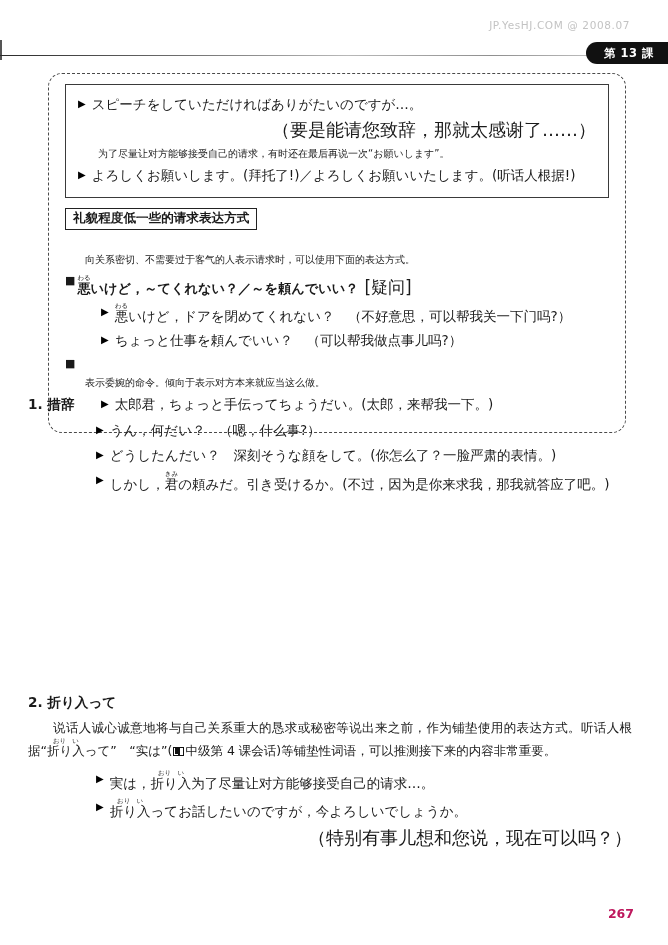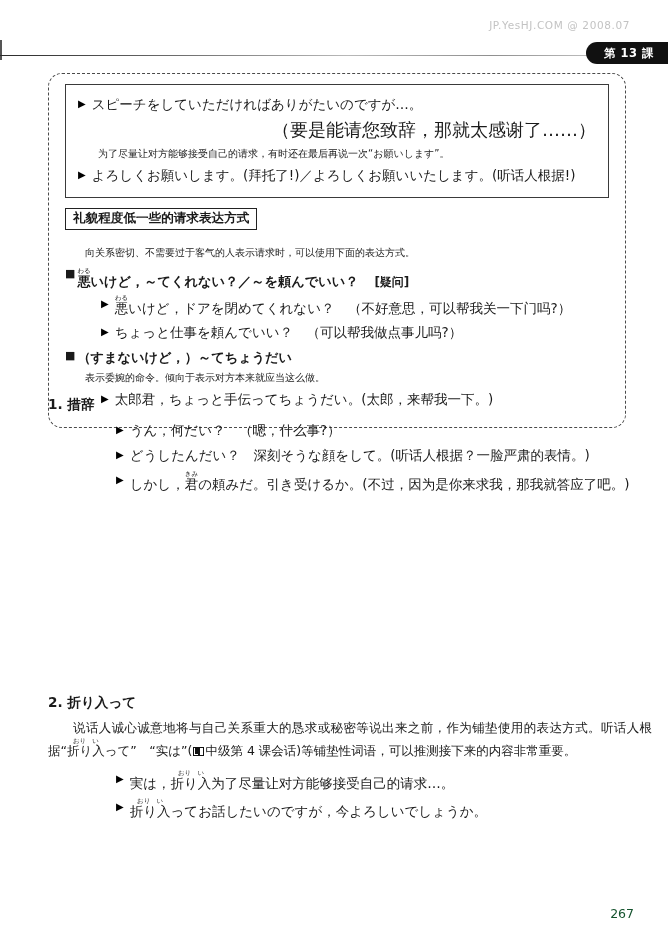--- a/index.html
+++ b/index.html
@@ -124,39 +124,39 @@
     margin: 3px 0;
   }
 
   .subhead-label {
     display: inline-block;
     border: 1.3px solid #222;
     padding: 1px 7px 2px 7px;
     font-family: "DejaVu Sans", "Liberation Sans", sans-serif;
     font-weight: bold;
     font-size: 12.6px;
-    margin-bottom: 12px;
+    margin-bottom: 19px;
   }
   .sq-head {
     font-family: "DejaVu Sans", "Liberation Sans", sans-serif;
     font-weight: bold;
     font-size: 13.2px;
     margin: 6px 0 2px 0;
     display: flex;
     align-items: flex-start;
     gap: 2px;
   }
   .sq {
     font-size: 11px;
     line-height: 1.35;
   }
   .tag {
-    font-weight: bold;
-    font-size: 12px;
-    margin-left: 16px;
+    font-weight: normal;
+    font-size: 17px;
+    margin-left: 6px;
   }
 
   
   ruby { ruby-align: center; }
   rt {
     font-size: 6.4px;
     font-family: "DejaVu Sans", sans-serif;
     font-weight: normal;
     line-height: 1;
     letter-spacing: 0;
@@ -189,21 +189,21 @@
     left: 0.5px;
     top: 0.5px;
     width: 3px;
     height: 6px;
     background: #111;
   }
 
   
   .section {
     position: absolute;
-    left: 48px;
+    left: 28px;
     width: 604px;
   }
   .sec-title {
     font-family: "DejaVu Sans", "Liberation Sans", sans-serif;
     font-weight: bold;
     font-size: 13.6px;
     margin-bottom: 5px;
   }
   .body-para {
     font-family: "DejaVu Sans", "Liberation Sans", sans-serif;
@@ -218,22 +218,22 @@
     padding-left: 68px;
   }
   .examples .bullet-line { margin: 4px 0; }
 
   .page-number {
     position: absolute;
     right: 34px;
     bottom: 24px;
     font-family: "DejaVu Sans", sans-serif;
     font-size: 12.5px;
-    font-weight: normal;
-    color: #14532d;
+    font-weight: bold;
+    color: #be185d;
   }
 </style>
 </head>
 <body>
 
 <div class="page">
 
   <div class="edge-mark"></div>
 
   <div class="watermark">JP.YesHJ.COM @ 2008.07</div>
@@ -276,21 +276,20 @@
       </div>
       <div class="bullet-line">
         <span class="tri">▶</span>
         <span class="bullet-text jp">ちょっと仕事を頼んでいい？　（可以帮我做点事儿吗?）</span>
       </div>
     </div>
 
     
     <div class="sq-head">
       <span class="sq">■</span>
-      <span>（すまないけど，）～てちょうだい</span>
     </div>
     <div class="cn indent-para">表示委婉的命令。倾向于表示对方本来就应当这么做。</div>
     <div style="padding-left:36px">
       <div class="bullet-line">
         <span class="tri">▶</span>
         <span class="bullet-text jp">太郎君，ちょっと手伝ってちょうだい。(太郎，来帮我一下。)</span>
       </div>
     </div>
   </div>
 
@@ -299,21 +298,21 @@
       <span>1.</span>
       <span>措辞</span>
     </div>
     <div class="examples">
       <div class="bullet-line">
         <span class="tri">▶</span>
         <span class="bullet-text jp">うん，何だい？　（嗯，什么事?）</span>
       </div>
       <div class="bullet-line">
         <span class="tri">▶</span>
-        <span class="bullet-text jp">どうしたんだい？　深刻そうな顔をして。(听话人根据？一脸严肃的表情。)</span>
+        <span class="bullet-text jp">どうしたんだい？　深刻そうな顔をして。(你怎么了？一脸严肃的表情。)</span>
       </div>
       <div class="bullet-line">
         <span class="tri">▶</span>
         <span class="bullet-text jp">
           <span>しかし，</span><ruby><span>君</span><rt>きみ</rt></ruby><span>の頼みだ。引き受けるか。(不过，因为是你来求我，那我就答应了吧。)</span>
         </span>
       </div>
     </div>
   </div>
 
@@ -331,18 +330,19 @@
         <span class="bullet-text jp">
           <span>実は，</span><ruby><span>折り入</span><rt>おり　い</rt></ruby><span>为了尽量让对方能够接受自己的请求…。</span>
         </span>
       </div>
       <div class="bullet-line">
         <span class="tri">▶</span>
         <span class="bullet-text jp">
           <ruby><span>折り入</span><rt>おり　い</rt></ruby><span>ってお話したいのですが，今よろしいでしょうか。</span>
         </span>
       </div>
+      <div class="right-note">（特别有事儿想和您说，现在可以吗？）</div>
     </div>
   </div>
 
   <div class="page-number">267</div>
 
 </div>
 
 </body></html>

